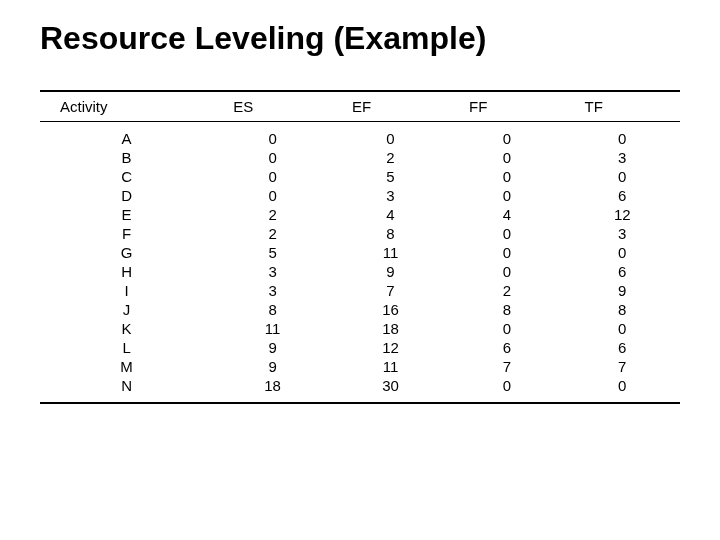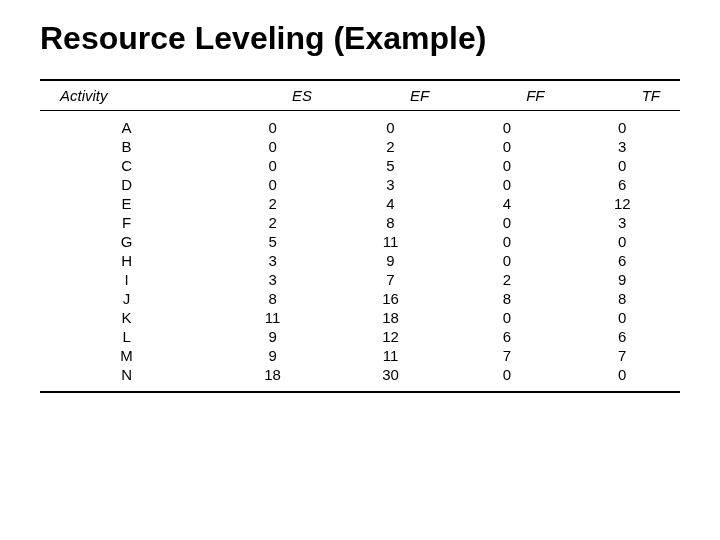--- a/index.html
+++ b/index.html
@@ -10,36 +10,35 @@
       font-family: Arial, sans-serif;
       display: flex;
       flex-direction: column;
       align-items: flex-start;
       padding: 20px 40px;
     }
     h1 {
       font-size: 32px;
       font-weight: bold;
       color: #000;
-      margin-bottom: 22px;
+      margin-bottom: 33px;
     }
     table {
       border-collapse: collapse;
       width: 640px;
     }
     thead tr {
       border-top: 2px solid #000;
       border-bottom: 1px solid #000;
-      font-style: italic;
     }
     thead th {
       font-weight: normal;
       font-size: 15px;
       padding: 6px 20px;
-      text-align: right;
+      text-align: left;
       color: #000;
     }
     thead th:first-child {
       text-align: left;
     }
     tbody tr:first-child td {
       padding-top: 8px;
     }
     tbody tr:last-child td {
       padding-bottom: 8px;

